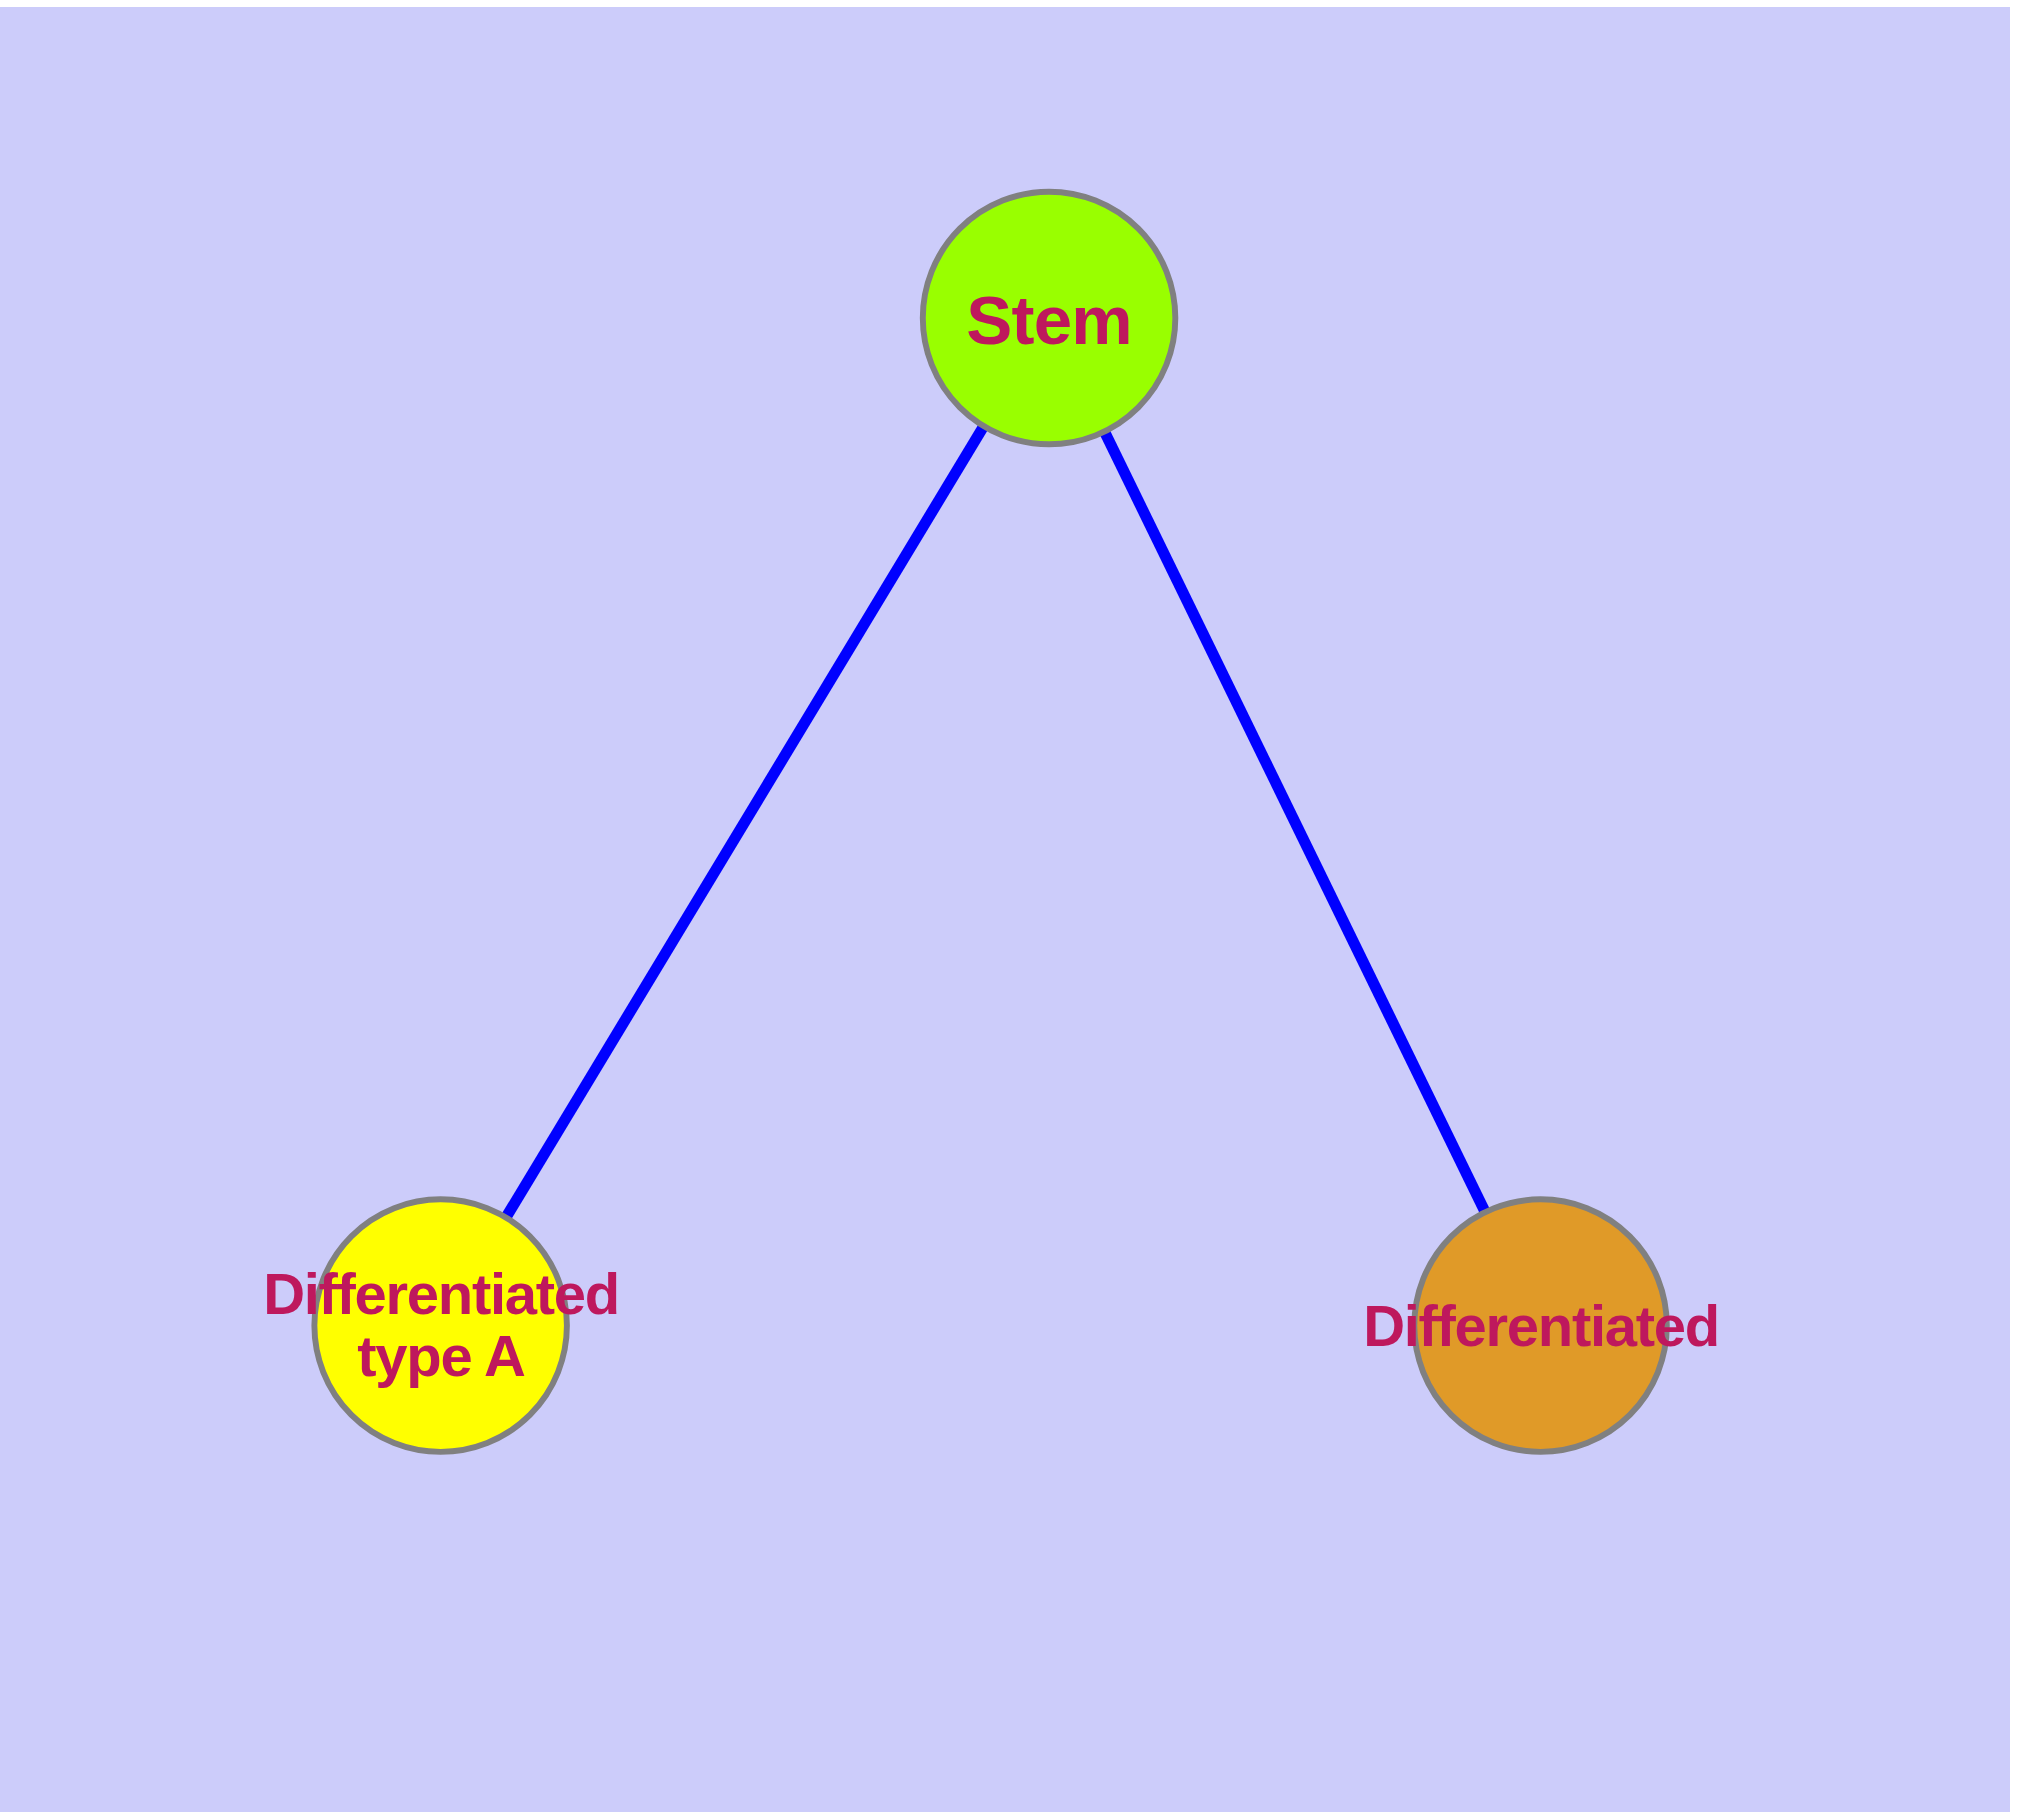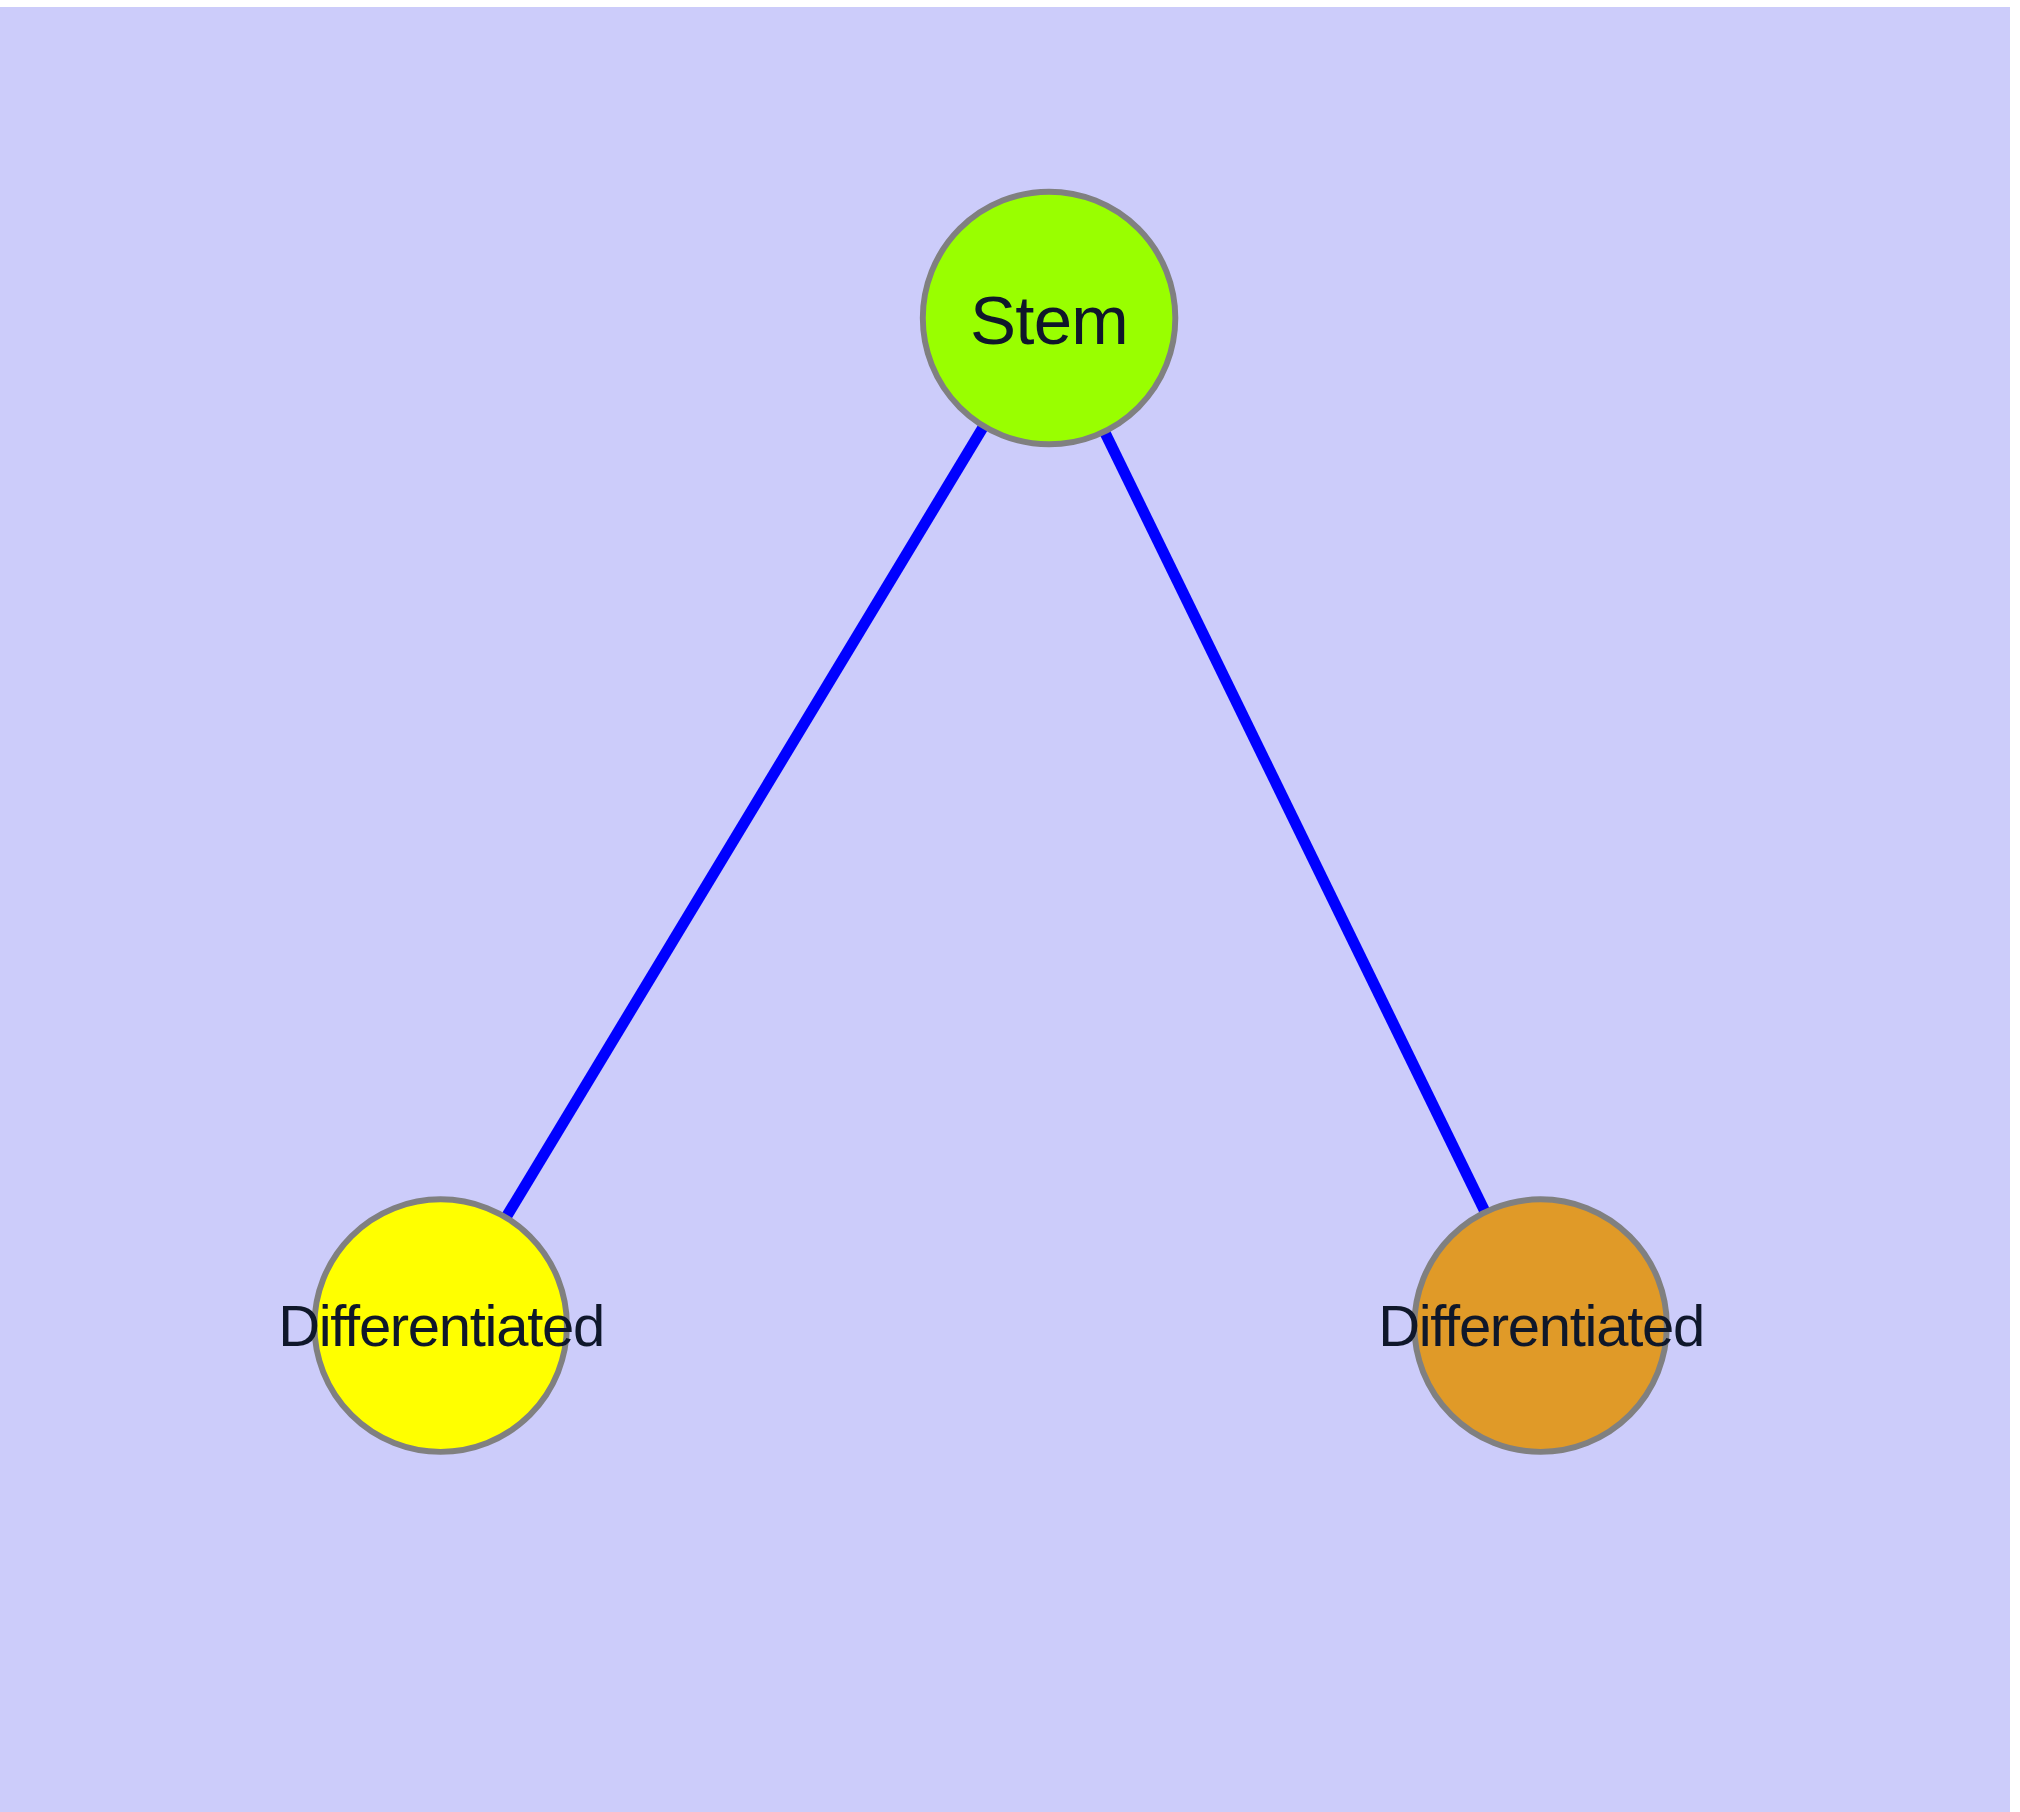--- a/index.html
+++ b/index.html
@@ -26,22 +26,22 @@
     position: absolute;
     left: 0;
     top: 0;
     width: 100%;
     height: 100%;
     display: block;
   }
   .node-label {
     position: absolute;
     text-align: center;
-    font-weight: normal;
-    color: #0f172a;
+    font-weight: bold;
+    color: #be185d;
     line-height: 1.08;
     white-space: nowrap;
     pointer-events: none;
     transform: translate(-50%, -50%);
   }
   .node-label.stem {
     font-size: 69px;
     letter-spacing: -0.8px;
   }
   .node-label.diff {
@@ -67,20 +67,21 @@
       <circle cx="1818" cy="1556" r="149" fill="#e09a28" stroke="#808080" stroke-width="7"></circle>
     </g>
   </svg>
 
   <div class="node-label stem" style="left:1049px; top:314px;">
     <div>Stem</div>
   </div>
 
   <div class="node-label diff" style="left:441px; top:1319px;">
     <div>Differentiated</div>
+    <div>type A</div>
   </div>
 
   <div class="node-label diff" style="left:1541px; top:1319px;">
     <div>Differentiated</div>
   </div>
 
 </div>
 
 
 </body></html>

